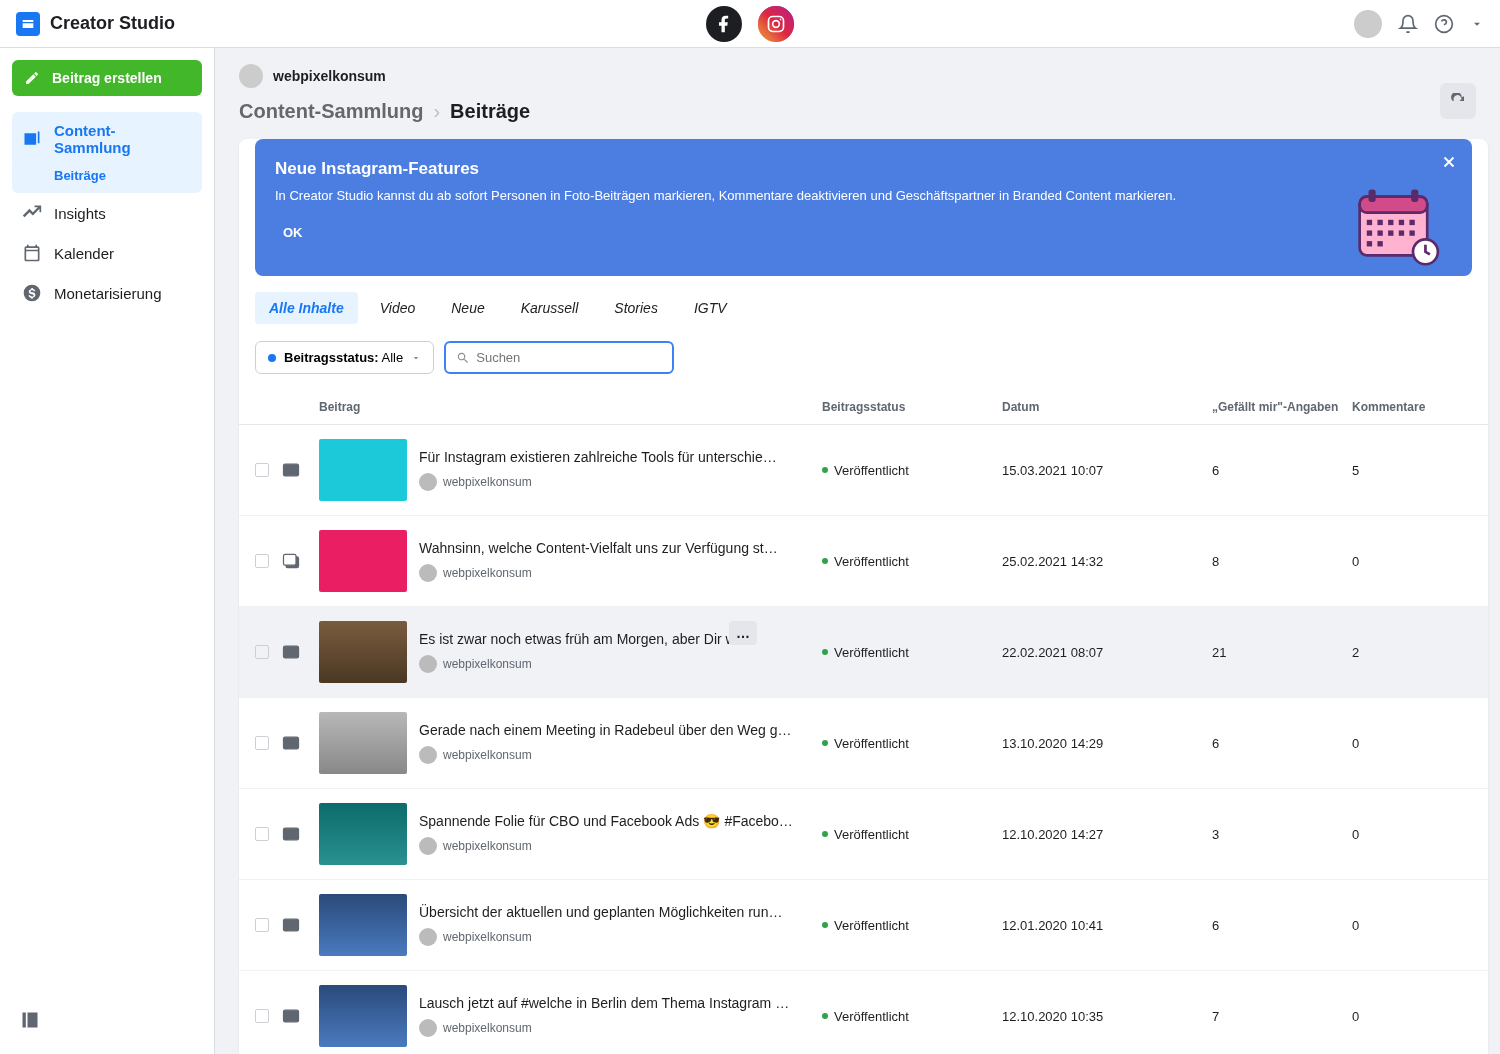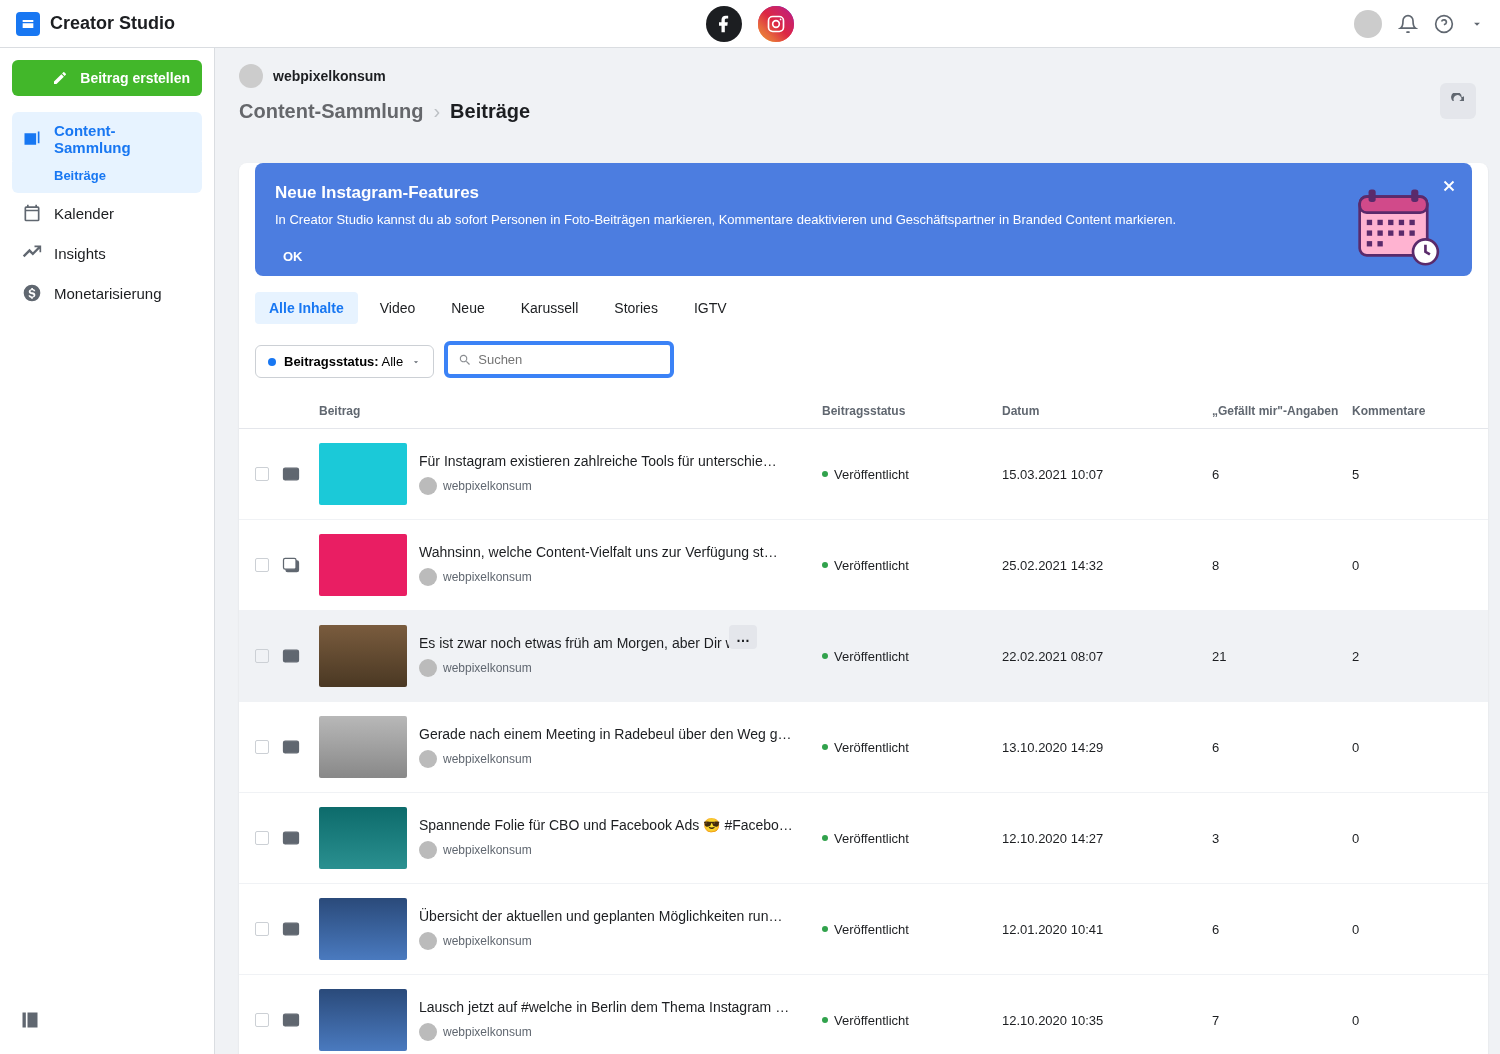--- a/index.html
+++ b/index.html
@@ -19,21 +19,21 @@
 .ig-btn-inner { width: 36px; height:36px; border-radius:50%; display:flex;align-items:center;justify-content:center; background: linear-gradient(45deg,#f09433 0%,#e6683c 25%,#dc2743 50%,#cc2366 75%,#bc1888 100%);}
 .ig-btn svg { stroke: #fff; fill: none; stroke-width: 2; width: 20px; height: 20px; }
 .topbar-right { margin-left: auto; display: flex; align-items: center; gap: 16px; }
 .avatar-sm { width: 28px; height: 28px; border-radius: 50%; background: #ccc; }
 .topbar-icon { width: 20px; height: 20px; color: #606770; cursor: pointer; }
 .topbar-caret { width: 14px; height:14px; }
 
 
 .main { display: flex; height: calc(100vh - 48px); }
 .sidebar { width: 215px; background: #fff; border-right: 1px solid #dadde1; display: flex; flex-direction: column; padding: 12px; }
-.create-btn { background: #42b72a; color: #fff; font-weight: 600; font-size: 14px; border: none; border-radius: 6px; padding: 10px 12px; display: flex; align-items: center; justify-content: flex-end; gap: 12px; cursor: pointer; margin-bottom: 16px; width: 100%; }
+.create-btn { background: #42b72a; color: #fff; font-weight: 600; font-size: 14px; border: none; border-radius: 6px; padding: 10px 12px; display: flex; align-items: center; justify-content: flex-start; gap: 12px; cursor: pointer; margin-bottom: 16px; width: 100%; }
 .create-btn svg { width: 16px; height: 16px; fill: #fff; }
 .nav-item { display: flex; align-items: center; gap: 12px; padding: 10px 10px; border-radius: 6px; cursor: pointer; color: #1c1e21; font-size: 15px; }
 .nav-item svg { width: 20px; height: 20px; fill: #606770; }
 .nav-item.active { background: #e7f3ff; color: #1877f2; font-weight: 600; }
 .nav-item.active svg { fill: #1877f2; }
 .nav-sub { padding: 6px 10px 10px 42px; color: #1877f2; font-size: 13px; font-weight: 600; cursor: pointer; background:#e7f3ff; margin-top:-4px; border-radius:0 0 6px 6px;}
 .sidebar-footer { margin-top: auto; padding: 8px;}
 .sidebar-footer svg { width:20px; height:20px; fill:#606770; cursor:pointer;}
 
 
@@ -43,38 +43,38 @@
 .acct-row .av { width: 24px; height: 24px; border-radius: 50%; background: #ccc; }
 .acct-row span { font-size: 14px; font-weight: 600; color: #1c1e21; }
 .breadcrumb { display: flex; align-items: center; gap: 10px; font-size: 20px; margin-bottom: 4px;}
 .breadcrumb .bc-root { color: #65676b; font-weight:600;}
 .breadcrumb .bc-sep { color: #bcc0c4; }
 .breadcrumb .bc-leaf { color: #1c1e21; font-weight: 700; }
 .refresh-btn { float: right; margin-top: -52px; margin-right: 24px; width: 36px; height: 36px; border-radius: 6px; background: #e4e6eb; display:flex; align-items:center; justify-content:center; cursor:pointer;}
 .refresh-btn svg { width:16px;height:16px; fill:#606770;}
 
 .card { background: #fff; margin: 0 12px 0 24px; border-radius: 8px; box-shadow: 0 1px 2px rgba(0,0,0,0.1); padding: 0 0 10px 0; }
-.banner { background: #4c7de0; color: #fff; border-radius: 8px; margin: 28px 16px 16px; padding: 20px 140px 8px 20px; position: relative; }
+.banner { background: #4c7de0; color: #fff; border-radius: 8px; margin: 4px 16px 16px; padding: 20px 140px 32px 20px; position: relative; }
 .banner-title { font-size: 17px; font-weight: 700; margin-bottom: 8px; }
 .banner-text { font-size: 13px; line-height: 1.4; margin-bottom: 16px; }
 .banner-ok { font-size: 13px; font-weight: 600; cursor: pointer; padding:4px 8px;}
 .banner-close { position: absolute; top: 14px; right: 14px; cursor: pointer; width: 18px; height: 18px; }
 .banner-close svg { width:18px; height:18px; stroke:#fff; stroke-width:2.5; fill:none;}
 .banner-img { position:absolute; right: 30px; bottom: 10px; width: 90px; height: 80px;}
 
 .tabs { display: flex; gap: 8px; padding: 0 16px; border-bottom: 1px solid transparent; }
-.tab { padding: 8px 14px; font-size: 14px; color: #1c1e21; cursor: pointer; border-radius: 4px; }
+.tab { padding: 8px 14px; font-size: 14px; color: #1c1e21; cursor: pointer; border-radius: 4px; font-style: italic; }
 .tab.active { background: #e7f3ff; color: #1877f2; font-weight: 600; }
 
 .filters { display: flex; gap: 10px; padding: 16px; align-items: flex-end; }
 .filter-pill { border: 1px solid #ccd0d5; border-radius: 6px; padding: 8px 12px; font-size: 13px; display: flex; align-items: center; gap: 8px; cursor: pointer; background: #fff; }
 .filter-pill .dot { width: 8px; height: 8px; border-radius: 50%; background: #1877f2; }
 .filter-pill strong { font-weight: 600; }
 .filter-pill svg { width: 10px; height: 10px; fill: #606770; }
-.search-box { border: 4px solid #3b82f6; border-radius: 6px; padding: 7px 10px; display: flex; align-items: center; gap: 6px; width: 230px; }
+.search-box { border: 2px solid #3b82f6; border-radius: 6px; padding: 7px 10px; display: flex; align-items: center; gap: 6px; width: 230px; }
 .search-box svg { width: 14px; height: 14px; fill: #8a8d91; }
 .search-box input { border: none; outline: none; font-size: 13px; flex: 1; background: transparent; }
 
 
 .table-head { display: grid; grid-template-columns: 26px 38px 90px 1fr 180px 210px 140px 120px; padding: 10px 16px; font-size: 12px; color: #606770; font-weight: 600; align-items: center; border-bottom: 1px solid #e4e6eb; }
 .row { display: grid; grid-template-columns: 26px 38px 90px 1fr 180px 210px 140px 120px; padding: 14px 16px; align-items: center; border-bottom: 1px solid #f0f2f5; position:relative;}
 .row.hovered { background: #f0f2f5; }
 .chk { width: 14px; height: 14px; border: 1px solid #ccd0d5; border-radius: 2px; cursor: pointer; }
 .type-ic { width: 20px; height: 20px; color: #606770; }
 .type-ic svg { width:20px; height:20px; fill:#606770; stroke:#606770;}
@@ -152,29 +152,29 @@
     <div class="nav-item active">
       <svg viewBox="0 0 24 24">
           <path d="M3 5h14v14H3zM19 3h2v14h-2zM7 7h6v2H7zm0 4h6v2H7z"></path>
         </svg>
       <span>Content-Sammlung</span>
     </div>
     <div class="nav-sub">Beiträge</div>
 
     <div class="nav-item">
       <svg viewBox="0 0 24 24">
+          <path d="M3 17l6-6 4 4 8-8v4h2V3h-8v2h4l-6 6-4-4-8 8z"></path>
+        </svg>
+      <span>Insights</span>
+    </div>
+    <div class="nav-item">
+      <svg viewBox="0 0 24 24">
           <path d="M19 4h-1V2h-2v2H8V2H6v2H5a2 2 0 00-2 2v14a2 2 0 002 2h14a2 2 0 002-2V6a2 2 0 00-2-2zm0 16H5V10h14v10zM5 8V6h14v2H5z"></path>
         </svg>
       <span>Kalender</span>
-    </div>
-    <div class="nav-item">
-      <svg viewBox="0 0 24 24">
-          <path d="M3 17l6-6 4 4 8-8v4h2V3h-8v2h4l-6 6-4-4-8 8z"></path>
-        </svg>
-      <span>Insights</span>
     </div>
     <div class="nav-item">
       <svg viewBox="0 0 24 24">
           <path d="M12 2a10 10 0 100 20 10 10 0 000-20zm1 15.9V19h-2v-1.1c-1.8-.3-3-1.5-3.1-3.1h2c.1.8.8 1.3 2.1 1.3 1.2 0 1.9-.5 1.9-1.2 0-.6-.5-1-1.9-1.3-2.1-.5-3.9-1.1-3.9-3.1 0-1.5 1.2-2.6 3-2.9V6h2v1.1c1.7.3 2.8 1.4 2.9 2.9h-2c-.1-.7-.7-1.2-1.9-1.2s-1.9.5-1.9 1.1c0 .6.6 1 2 1.3 2.2.5 3.8 1.2 3.8 3.1 0 1.6-1.2 2.7-3 3z"></path>
         </svg>
       <span>Monetarisierung</span>
     </div>
 
     <div class="sidebar-footer">
       <svg viewBox="0 0 24 24">

